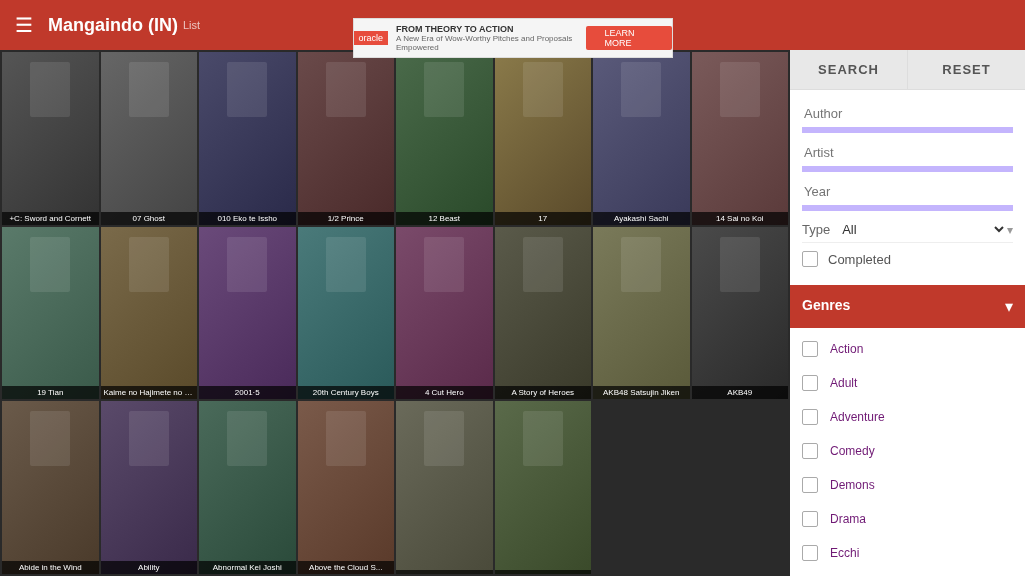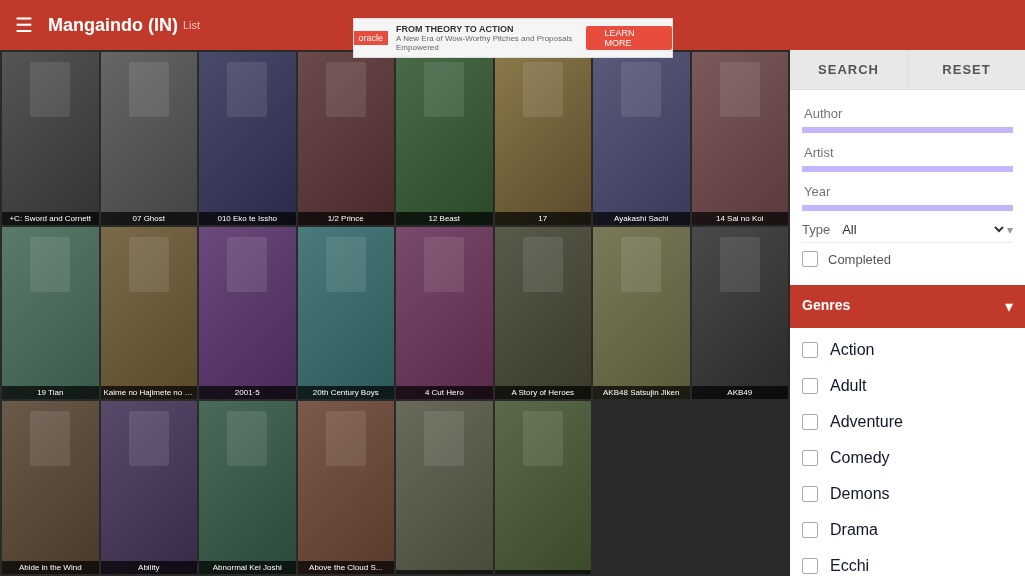--- a/index.html
+++ b/index.html
@@ -283,22 +283,22 @@
     }
     .genre-checkbox:checked { background: #c0392b; border-color: #c0392b; }
     .genre-checkbox:checked::after {
       content: '✓';
       display: block;
       text-align: center;
       font-size: 11px;
       color: white;
     }
     .genre-name {
-      font-size: 16px;
-      color: #0f172a;
+      font-size: 12px;
+      color: #701a75;
     }
   </style>
 </head>
 <body>
 
 <div id="header">
   <div style="position:relative; width:100%; display:flex; align-items:center;">
     <span class="menu-icon">☰</span>
     <span class="site-title">Mangaindo (IN)</span>
     <span class="site-subtitle">List</span>

